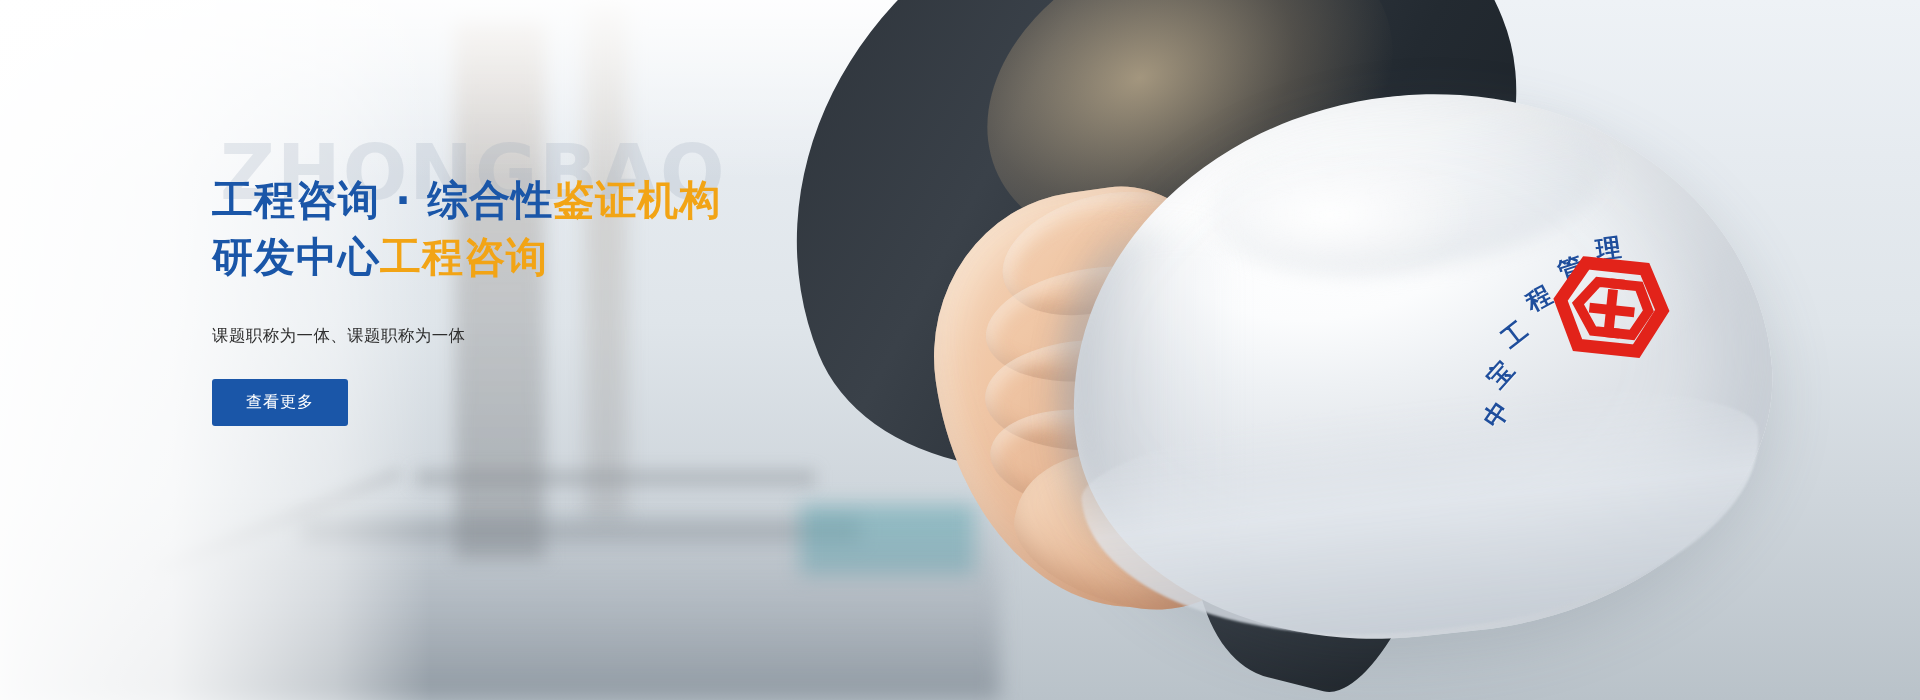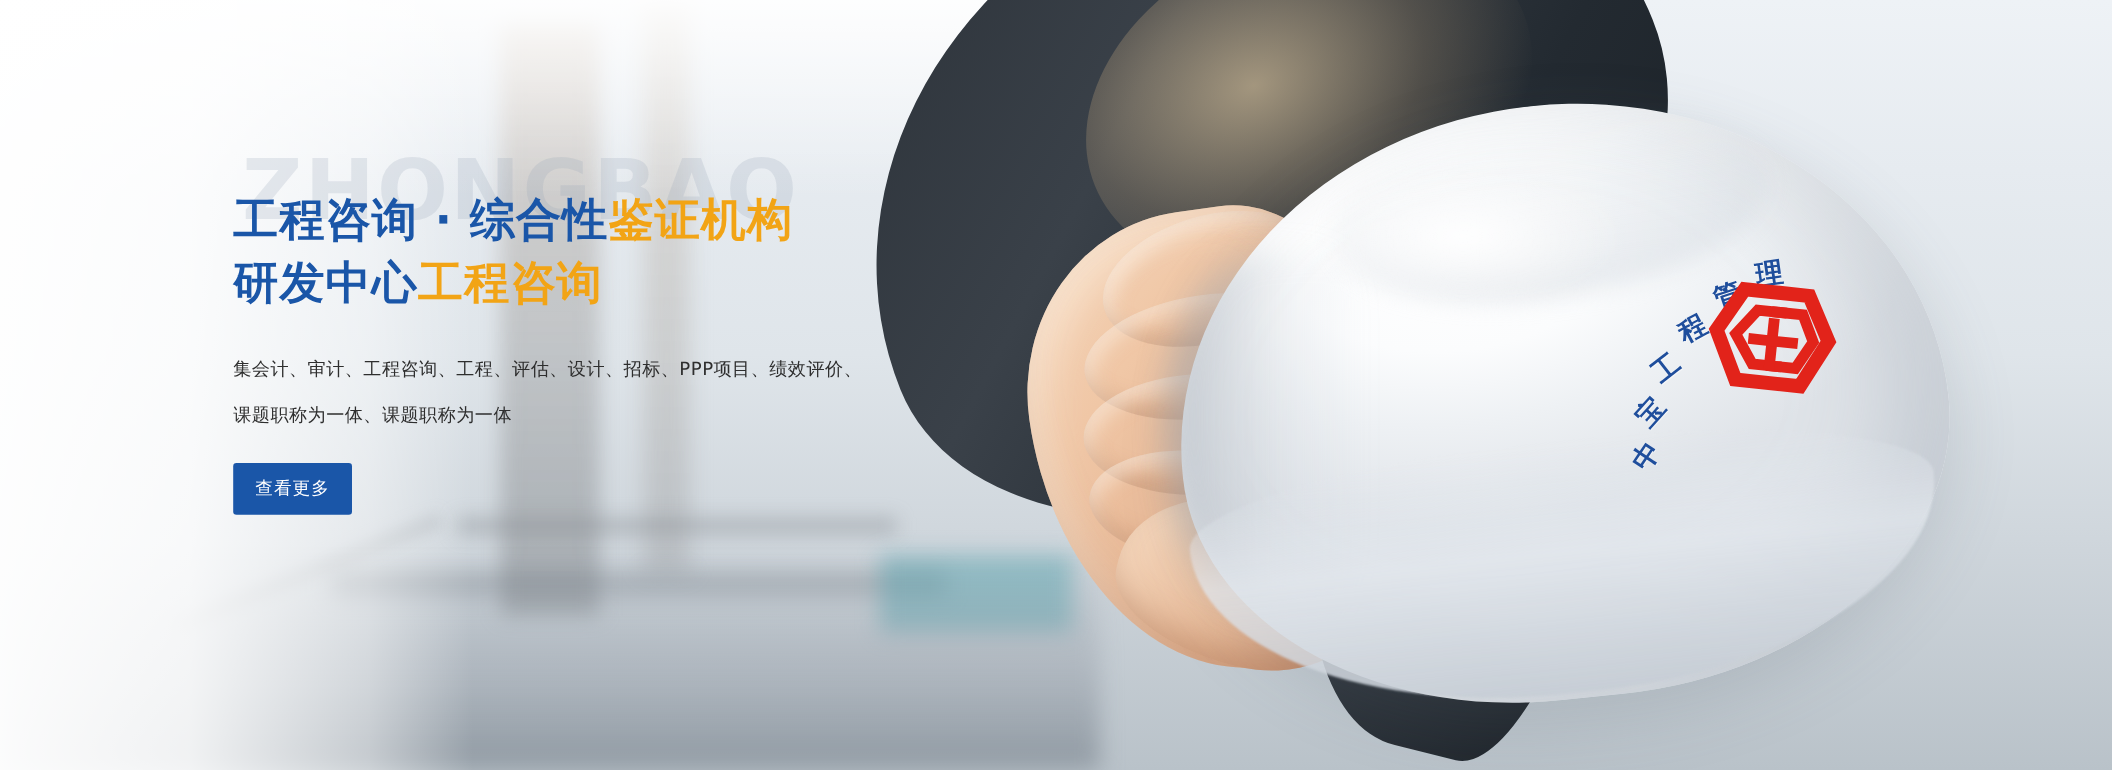--- a/index.html
+++ b/index.html
@@ -231,21 +231,21 @@
     line-height:2.55;
     color:#2e2e2e;
     letter-spacing:.4px;
     font-family:"DejaVu Sans", sans-serif;
     max-width:590px;
   }
   .cta {
     position:relative;
     display:inline-block;
     margin-top:22px;
-    padding:13px 20px;
+    padding:13px 34px;
     background:#1a56a8;
     color:#ffffff;
     font-size:16px;
     letter-spacing:1px;
     border:none;
     border-radius:3px;
     cursor:pointer;
     font-family:"DejaVu Sans", sans-serif;
   }
 </style>
@@ -305,19 +305,18 @@
     <div class="headline">
       <div>
         <span class="blue">工程咨询</span><span class="dot"> · </span><span class="blue">综合性</span><span class="orange">鉴证机构</span>
       </div>
       <div>
         <span class="blue">研发中心</span><span class="orange">工程咨询</span>
       </div>
     </div>
 
     <div class="desc">
-      <div>集会计、审计、工程咨询、工程、评估、设计、招标、PPP项目、绩效评价、</div>
       <div>课题职称为一体、课题职称为一体</div>
     </div>
 
     <button class="cta">查看更多</button>
   </div>
 </div>
 
 </body></html>

